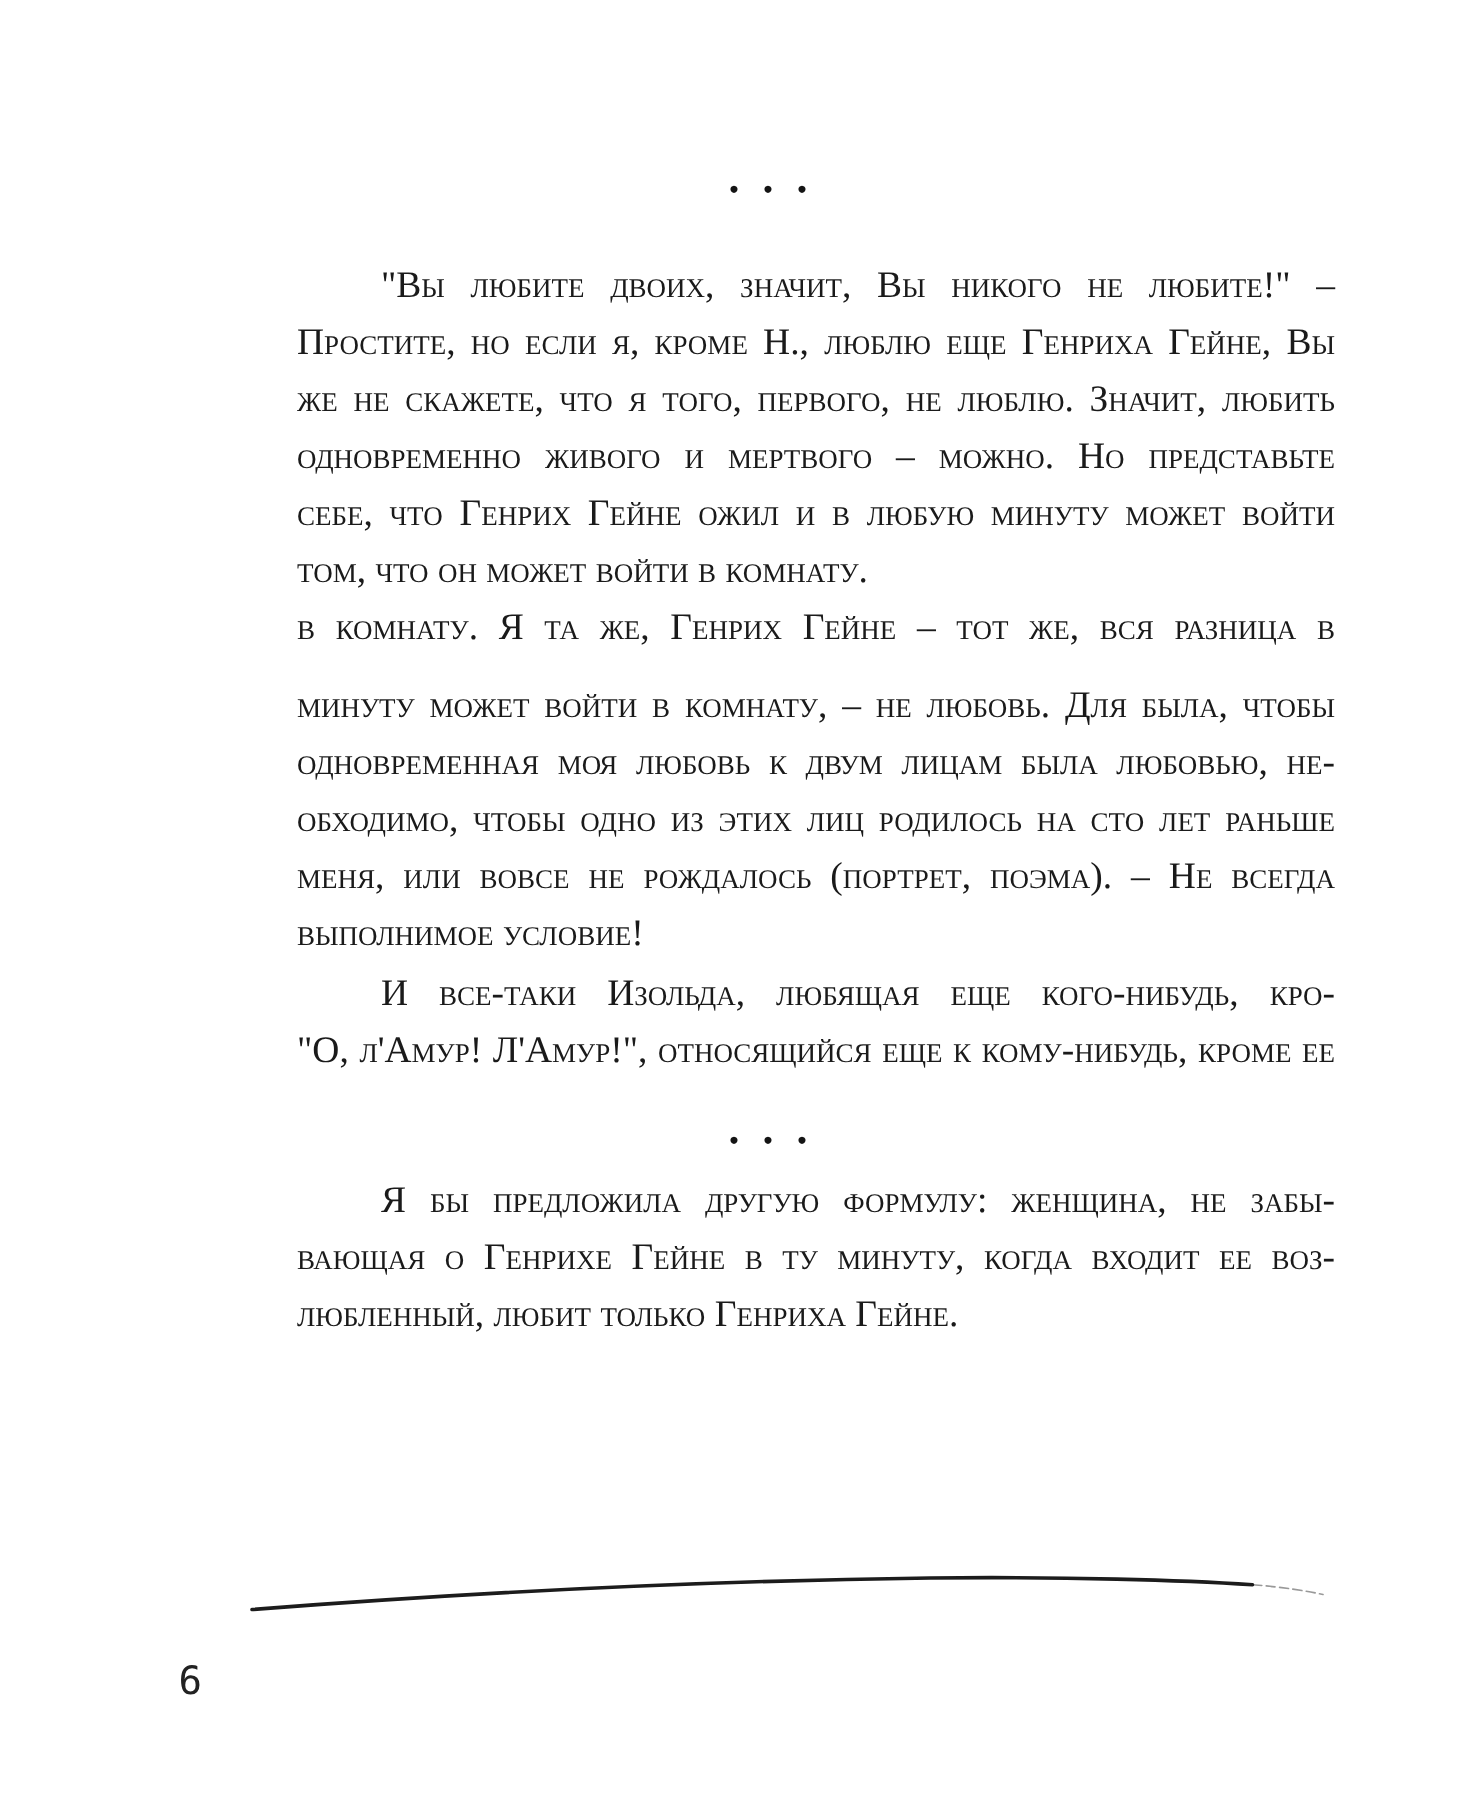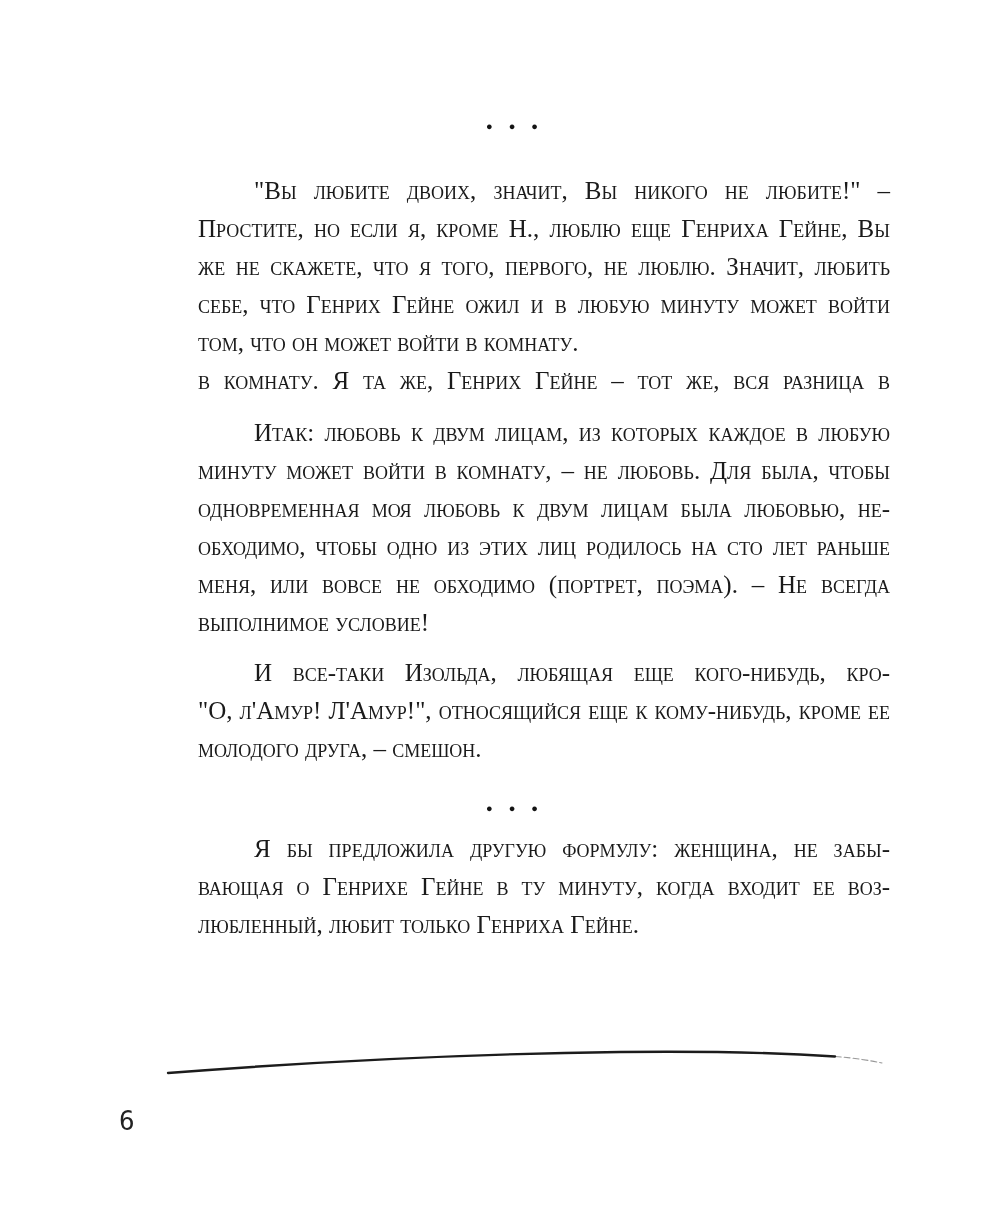--- a/index.html
+++ b/index.html
@@ -41,21 +41,21 @@
     height: 38px;
     line-height: 38px;
     white-space: nowrap;
     text-align: justify;
     text-align-last: justify;
   }
   .line.first { text-indent: 56px; }
   .line.last  { text-align-last: left; }
   .p1 { margin-top: 39px; }
   .p2 { margin-top: 14px; }
-  .p3 { margin-top: 12px; }
+  .p3 { margin-top: 2px; }
   .p4 { margin-top: 15px; }
   .rule {
     position: absolute;
     left: 160px;
     top: 1045px;
   }
   .pageno {
     position: absolute;
     left: 119px;
     top: 1108px;
@@ -70,38 +70,37 @@
 
 <div class="page">
   <div class="text-col">
 
     <div class="sep sep-top">●●●</div>
 
     <div class="para p1">
       <div class="line first">"Вы любите двоих, значит, Вы никого не любите!" –</div>
       <div class="line">Простите, но если я, кроме Н., люблю еще Генриха Гейне, Вы</div>
       <div class="line">же не скажете, что я того, первого, не люблю. Значит, любить</div>
+      <div class="line">одновременно живого и мертвого – можно. Но представьте</div>
       <div class="line">себе, что Генрих Гейне ожил и в любую минуту может войти</div>
       <div class="line last">том, что он может войти в комнату.</div>
       <div class="line">в комнату. Я та же, Генрих Гейне – тот же, вся разница в</div>
     </div>
 
     <div class="para p2">
-      <div class="line first">Итак: любовь к двум лицам, из которых каждое в любую</div>
       <div class="line">минуту может войти в комнату, – не любовь. Для была, чтобы</div>
       <div class="line">одновременная моя любовь к двум лицам была любовью, не-</div>
       <div class="line">обходимо, чтобы одно из этих лиц родилось на сто лет раньше</div>
-      <div class="line">меня, или вовсе не обходимо (портрет, поэма). – Не всегда</div>
+      <div class="line">меня, или вовсе не рождалось (портрет, поэма). – Не всегда</div>
       <div class="line last">выполнимое условие!</div>
     </div>
 
     <div class="para p3">
       <div class="line first">И все-таки Изольда, любящая еще кого-нибудь, кро-</div>
       <div class="line">"О, л'Амур! Л'Амур!", относящийся еще к кому-нибудь, кроме ее</div>
-      <div class="line last">молодого друга, – смешон.</div>
     </div>
 
     <div class="sep sep-mid">●●●</div>
 
     <div class="para p4">
       <div class="line first">Я бы предложила другую формулу: женщина, не забы-</div>
       <div class="line">вающая о Генрихе Гейне в ту минуту, когда входит ее воз-</div>
       <div class="line last">любленный, любит только Генриха Гейне.</div>
     </div>
 

